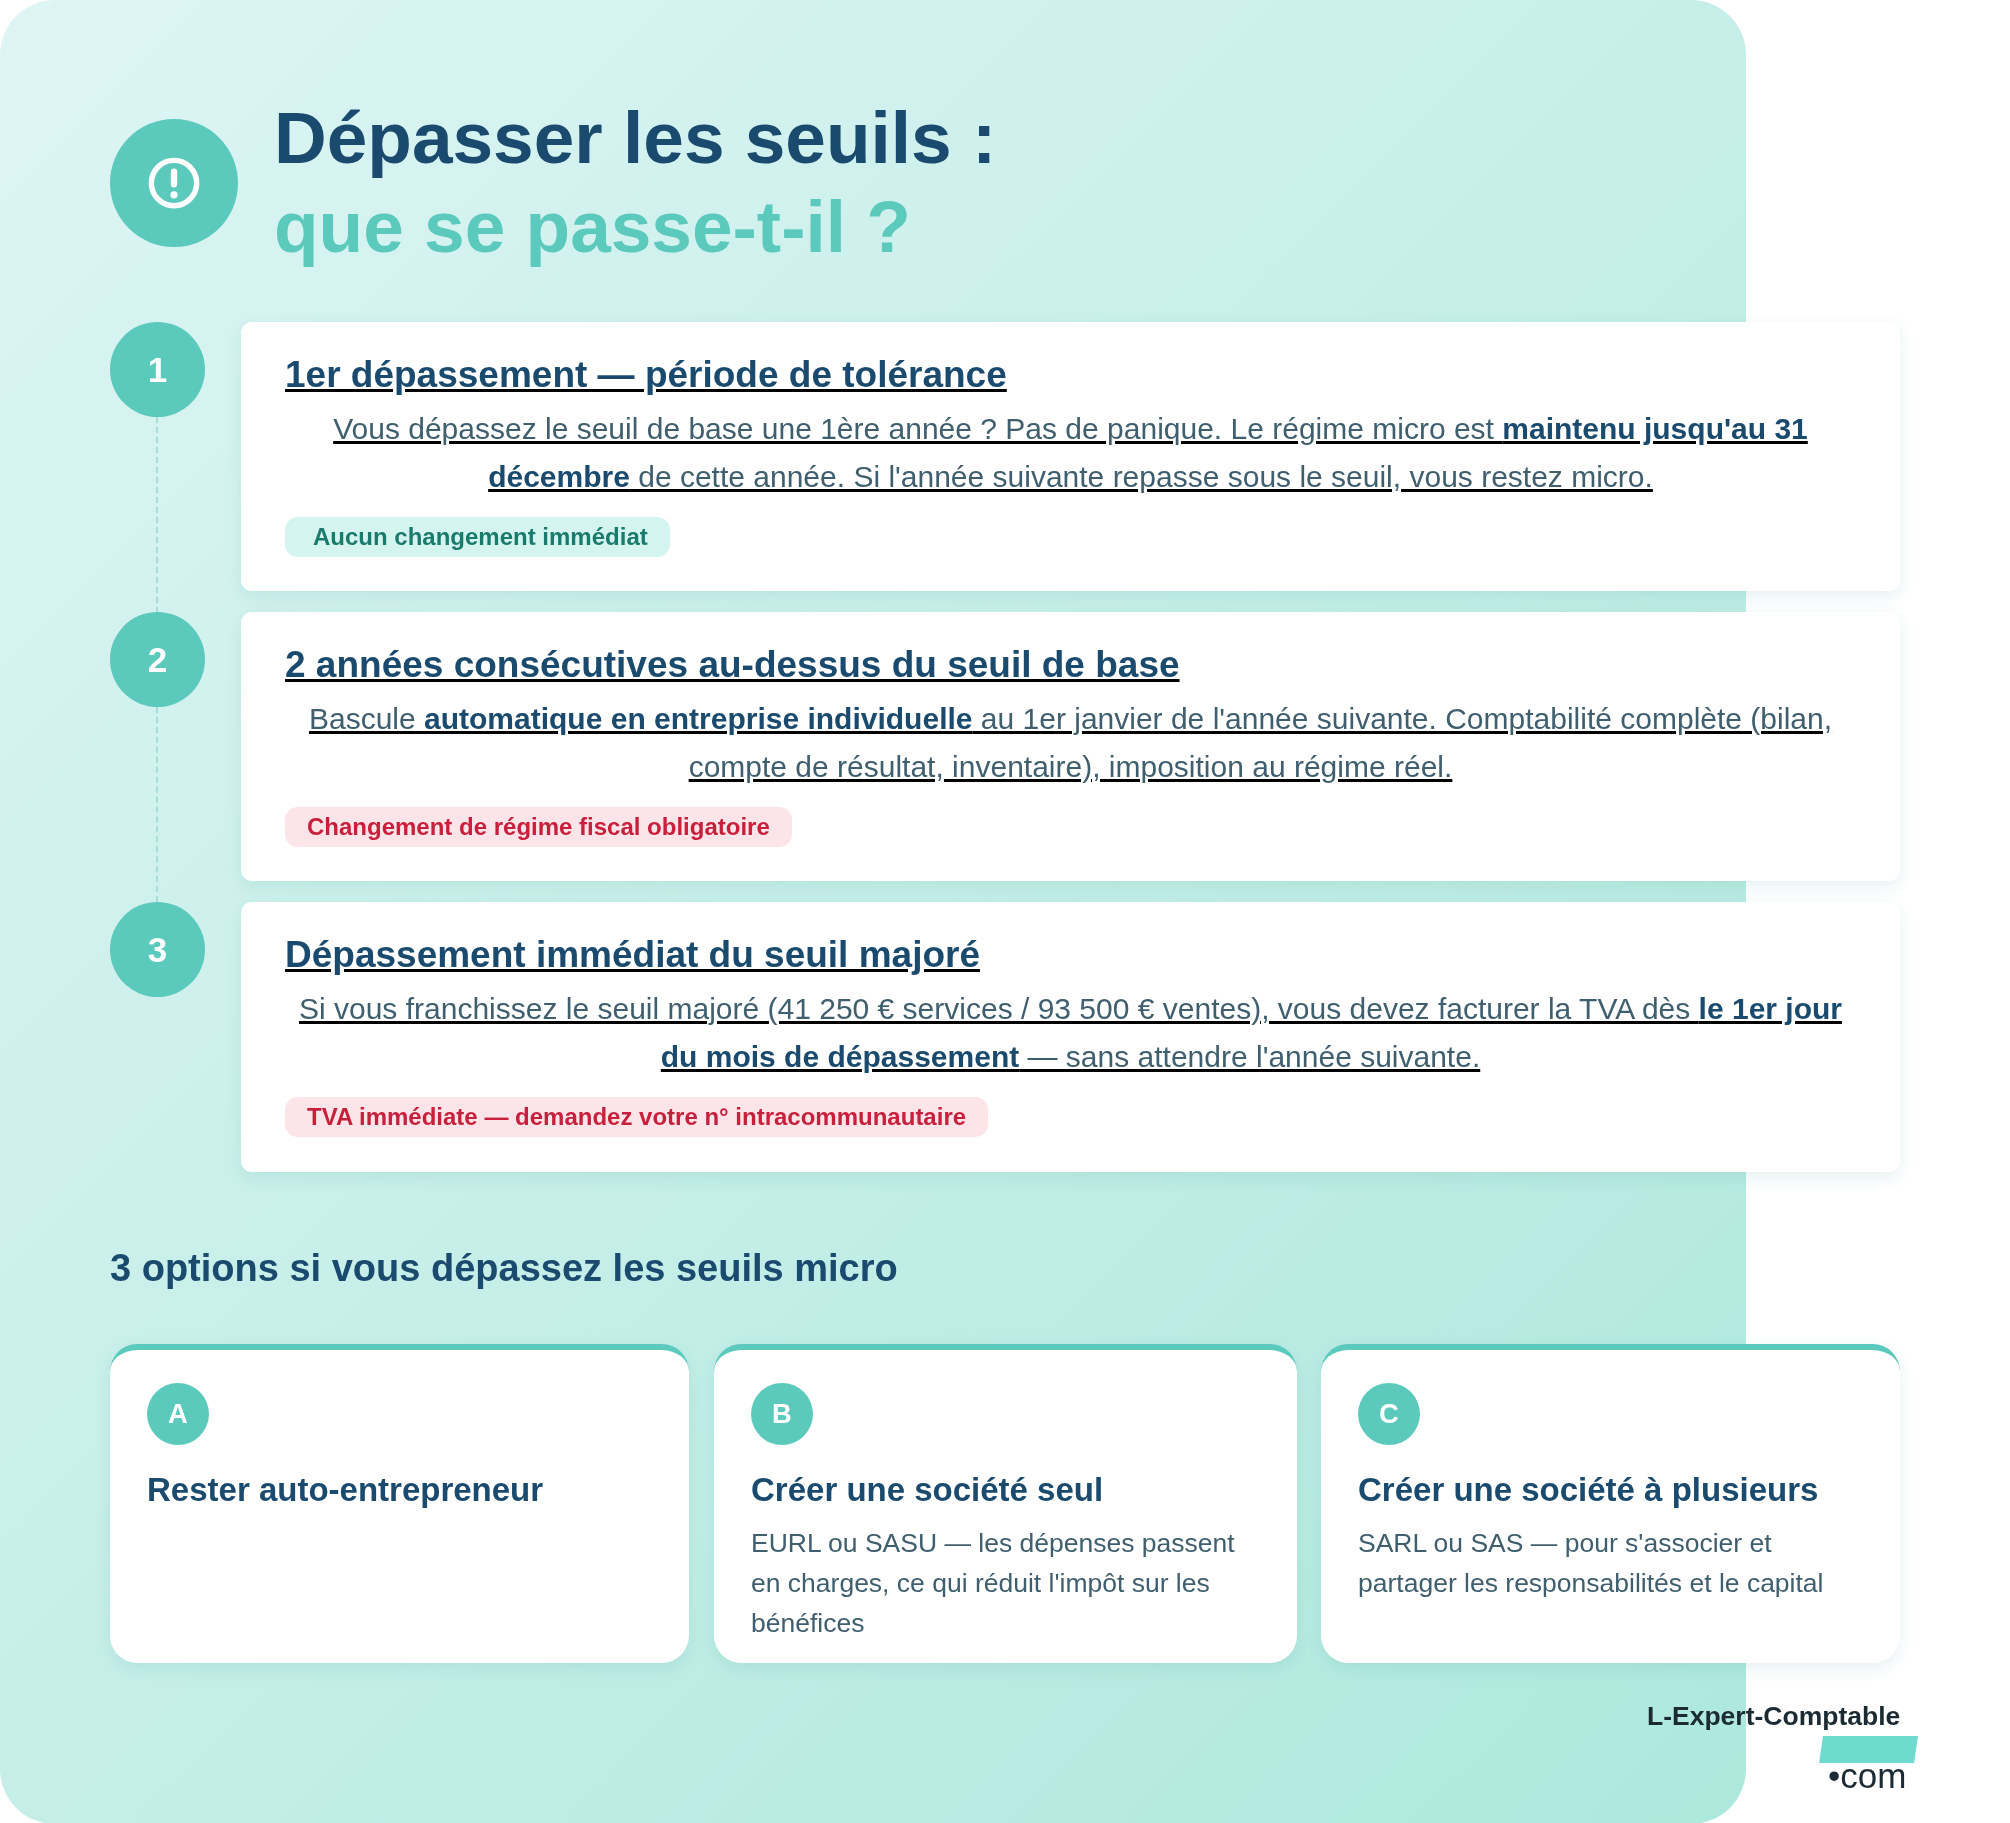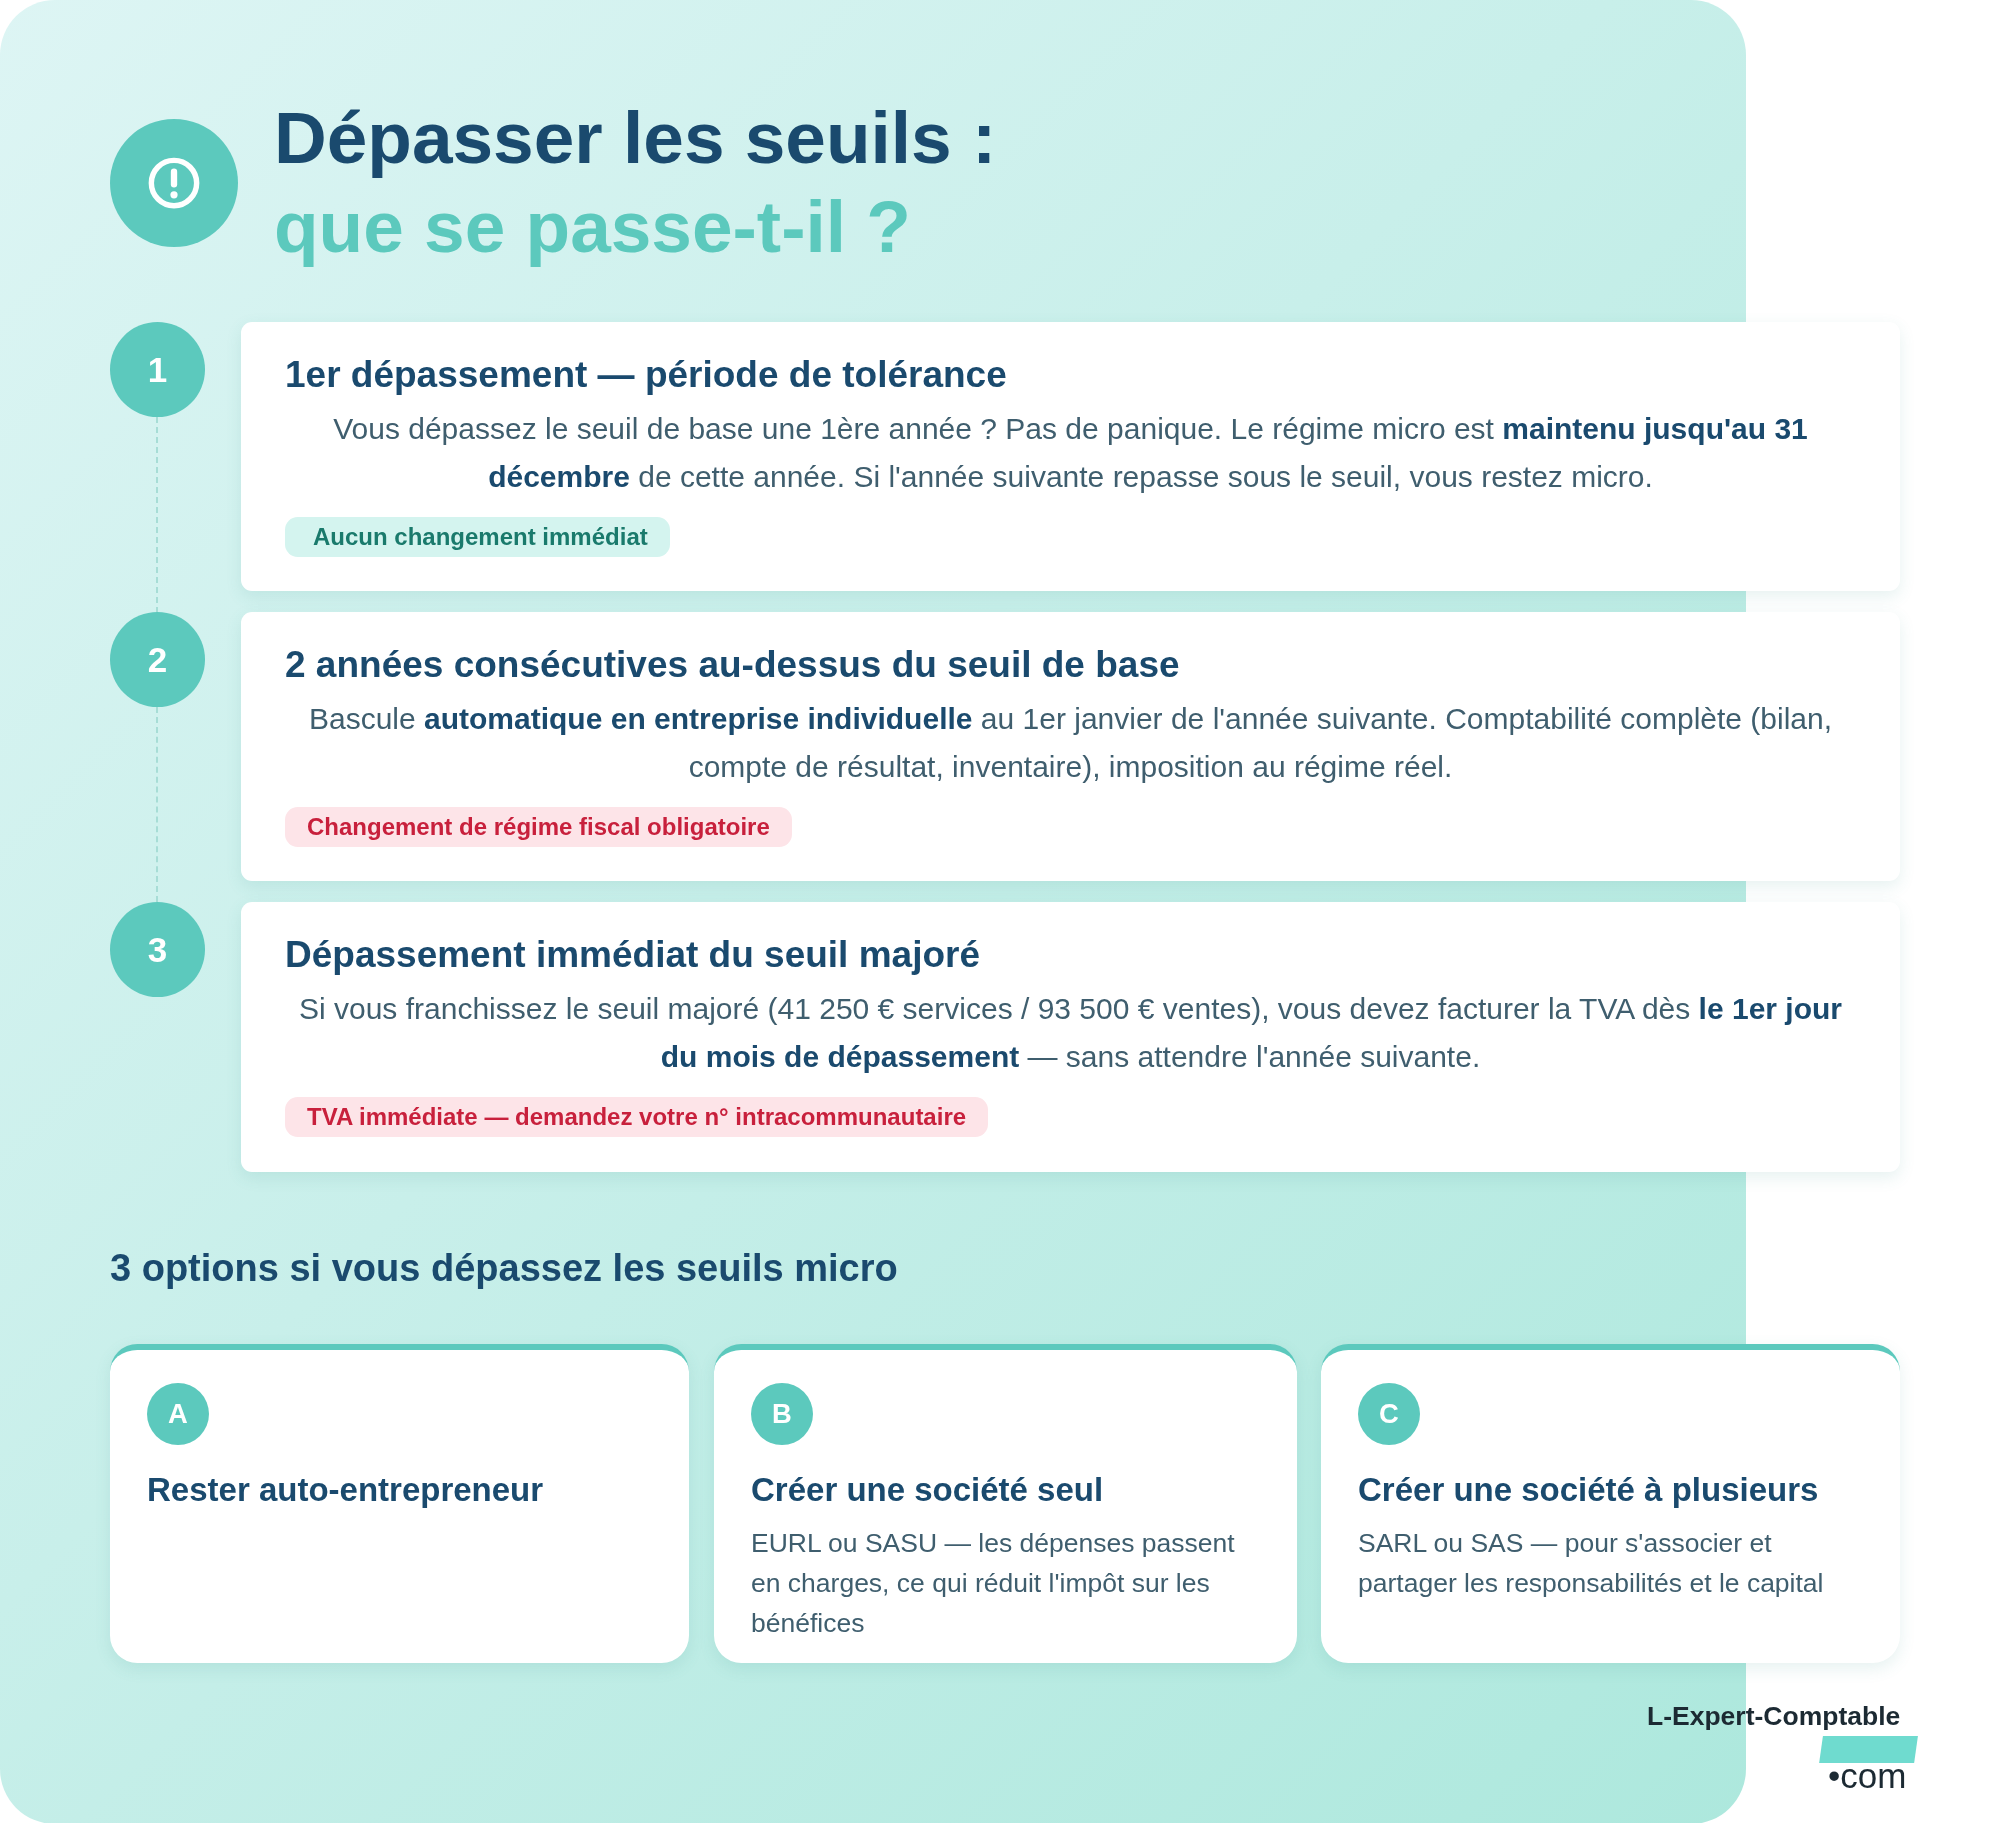--- a/index.html
+++ b/index.html
@@ -15,21 +15,21 @@
             color: #1a4a6e; line-height: 88px; white-space: nowrap; }
   .title2 { position: absolute; left: 274px; top: 183px; font-size: 73px; font-weight: 700;
             color: #5cc9bd; line-height: 88px; white-space: nowrap; }
 
   .timeline-line { position: absolute; left: 156px; width: 0; border-left: 2.7px dashed #a7ddd6; }
   .step-num { position: absolute; left: 110px; width: 95px; height: 95px; border-radius: 50%;
               background: #5cc9bd; color: #ffffff; font-size: 35px; font-weight: 700;
               display: flex; align-items: center; justify-content: center; }
 
   .card { position: absolute; left: 241px; width: 1659px; background: #ffffff; border-radius: 11px;
-          box-shadow: 0 5.5px 16.4px rgba(60,150,140,0.12); box-sizing: border-box; padding: 29px 44px 0 44px; }
+          box-shadow: 0 5.5px 16.4px rgba(60,150,140,0.12); box-sizing: border-box; padding: 29px 44px 0 44px; text-decoration: underline; }
   .card h3 { margin: 0; font-size: 37px; font-weight: 700; color: #1a4a6e; line-height: 48px; white-space: nowrap; }
   .card p { margin: 5.5px 0 0 0; font-size: 30px; color: #3f5e6e; line-height: 48px; text-align: center; }
   .card p b { color: #1a4a6e; font-weight: 700; }
   .badge { display: inline-block; margin-top: 16.4px; height: 40px; line-height: 40px; padding: 0 22px;
            border-radius: 12.8px; font-size: 24px; font-weight: 700; white-space: nowrap; }
   .badge.ok { background: #d4f4ef; color: #1a7a6c; padding-left: 28px; }
   .badge.warn { background: #fde4e8; color: #c8203c; }
 
   .opt-title { position: absolute; left: 110px; top: 1243px; font-size: 38px; font-weight: 700;
                color: #1a4a6e; line-height: 51px; white-space: nowrap; }

